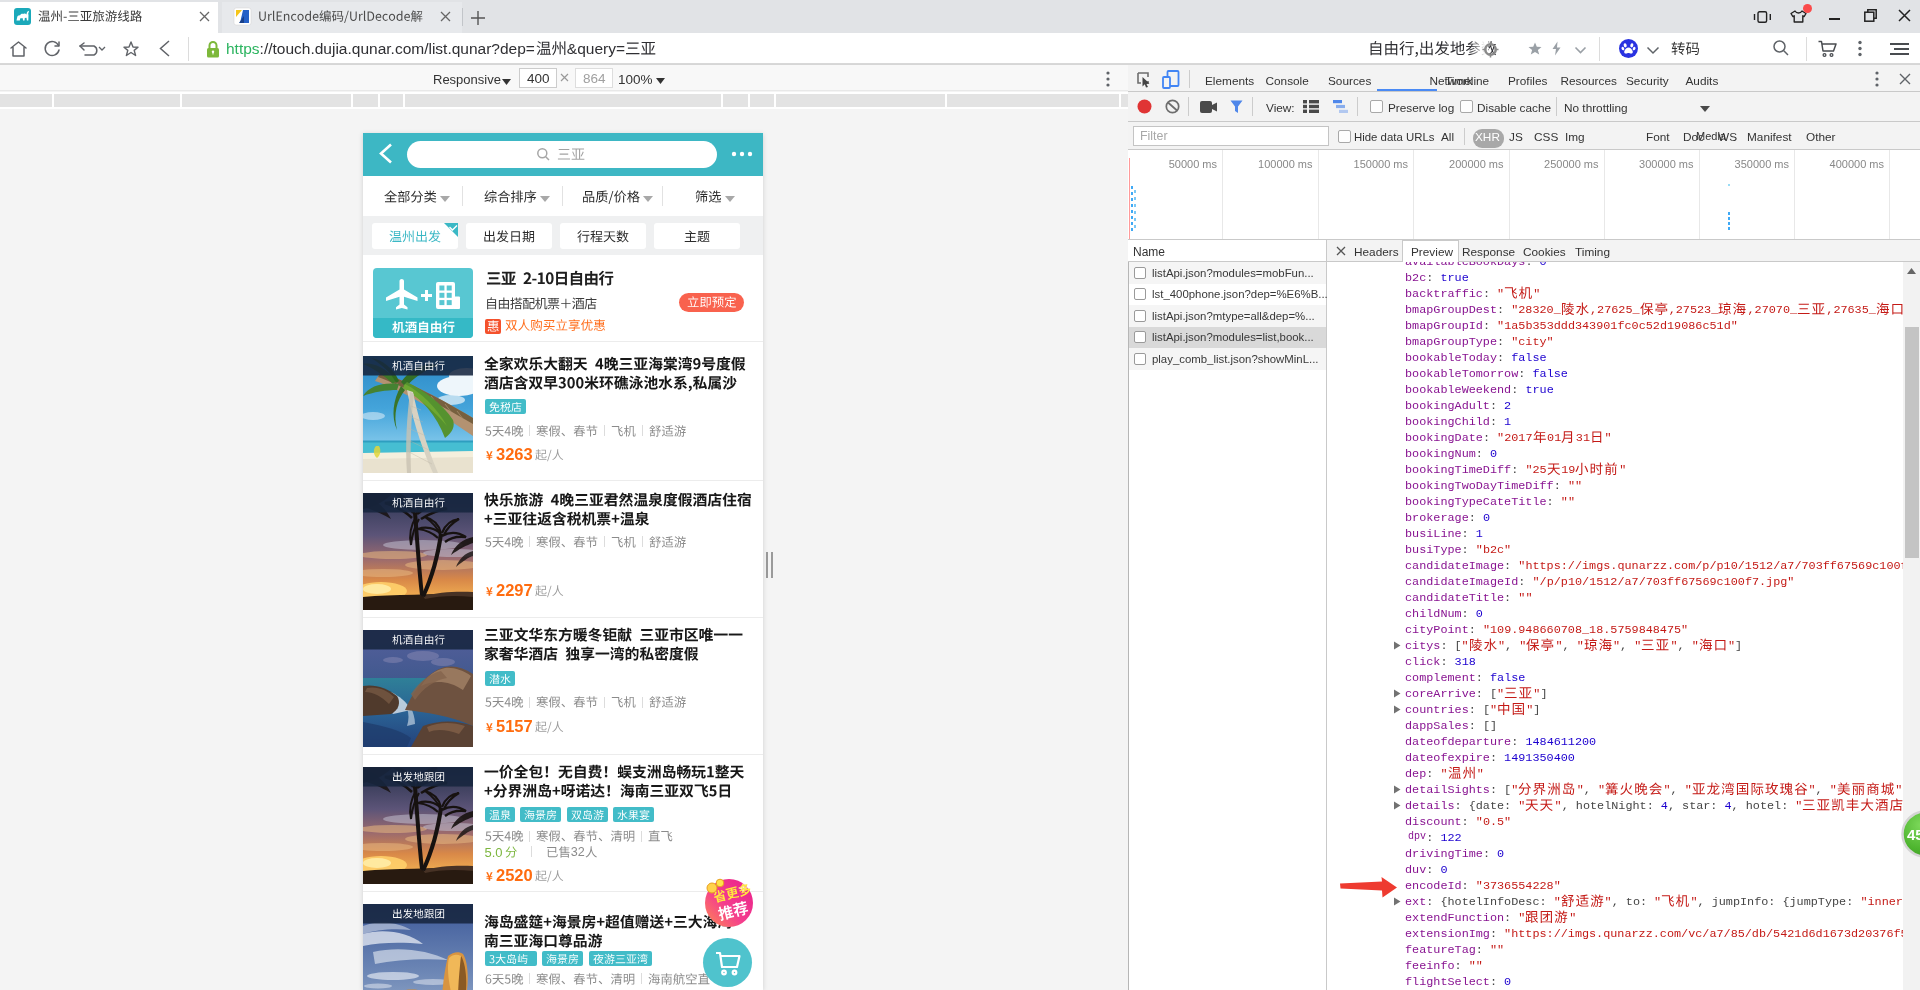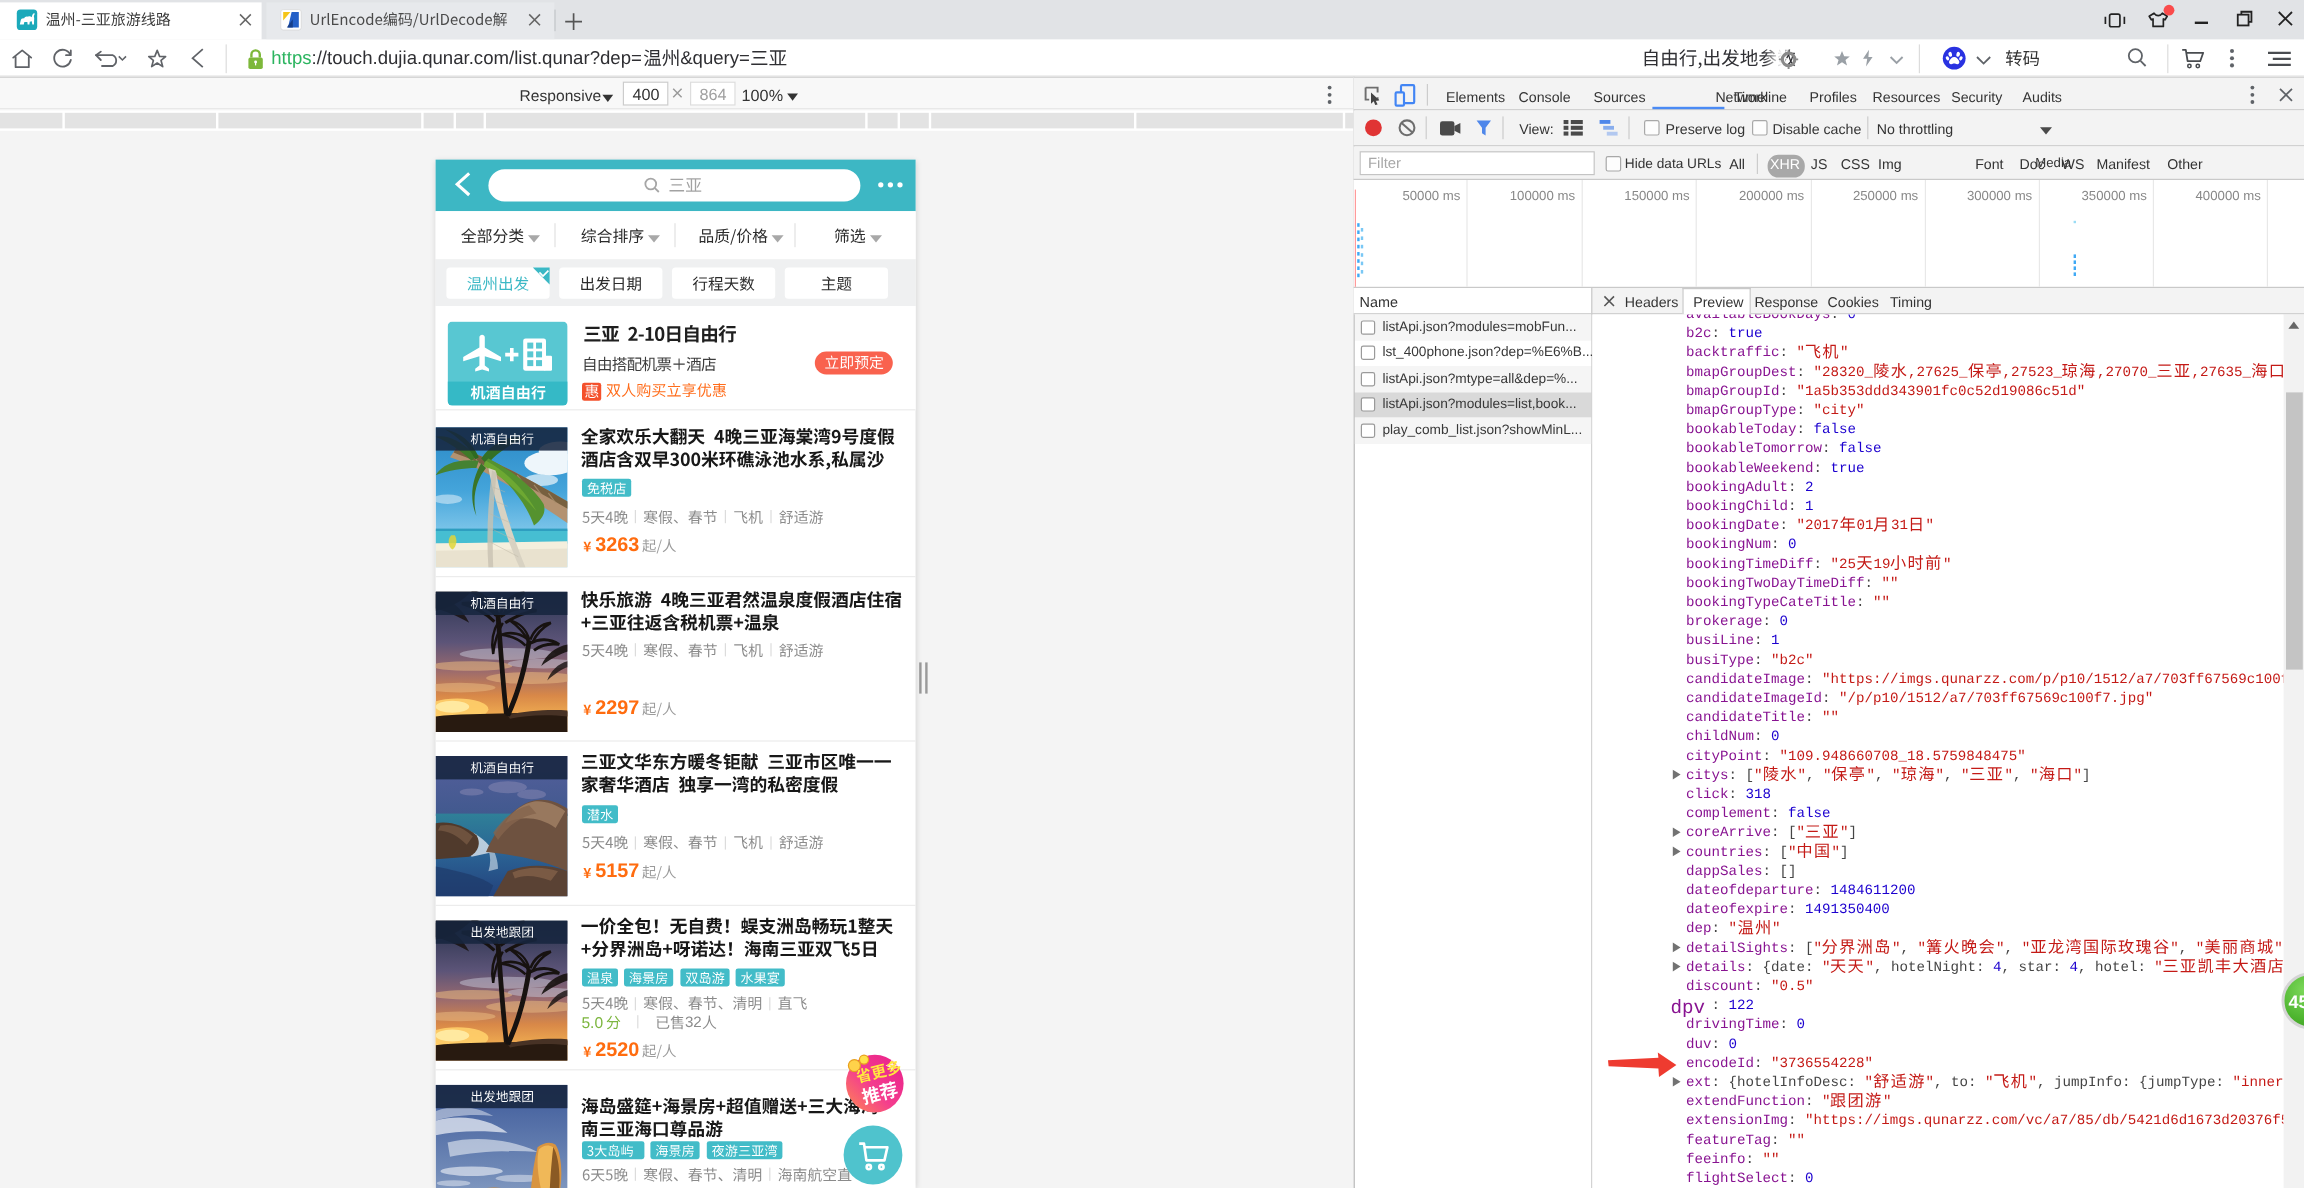--- a/index.html
+++ b/index.html
@@ -1972,21 +1972,21 @@
           <use href="#r51ef" x="2163"></use>
           <use href="#r4e30" x="3244"></use>
           <use href="#r5927" x="4326"></use>
           <use href="#r9152" x="5407"></use>
           <use href="#r5e97" x="6489"></use>
         </g>
       </svg>
       <div class="t m " style="left:78.0px;top:552.68px;font-size:11.80px;color:#881391;">discount</div>
       <div class="t m " style="left:134.6px;top:552.68px;font-size:11.80px;color:#454545;">: </div>
       <div class="t m " style="left:148.8px;top:552.68px;font-size:11.80px;color:#c41a16;">"0.5"</div>
-      <div class="t m " style="left:65px;top:568.68px;font-size:16px;color:#881391;">dpv</div>
+      <div class="t m " style="left:81px;top:568.68px;font-size:10px;color:#881391;">dpv</div>
       <div class="t m " style="left:99.2px;top:568.68px;font-size:11.80px;color:#454545;">: </div>
       <div class="t m " style="left:113.4px;top:568.68px;font-size:11.80px;color:#1c00cf;">122</div>
       <div class="t m " style="left:78.0px;top:584.68px;font-size:11.80px;color:#881391;font-family:Liberation Mono, monospace;">drivingTime</div>
       <div class="t m " style="left:155.9px;top:584.68px;font-size:11.80px;color:#454545;">: </div>
       <div class="t m " style="left:170.1px;top:584.68px;font-size:11.80px;color:#1c00cf;">0</div>
       <div class="t m " style="left:78.0px;top:600.68px;font-size:11.80px;color:#881391;">duv</div>
       <div class="t m " style="left:99.2px;top:600.68px;font-size:11.80px;color:#454545;">: </div>
       <div class="t m " style="left:113.4px;top:600.68px;font-size:11.80px;color:#1c00cf;">0</div>
       <div class="t m " style="left:78.0px;top:616.68px;font-size:11.80px;color:#881391;">encodeId</div>
       <div class="t m " style="left:134.6px;top:616.68px;font-size:11.80px;color:#454545;">: </div>

